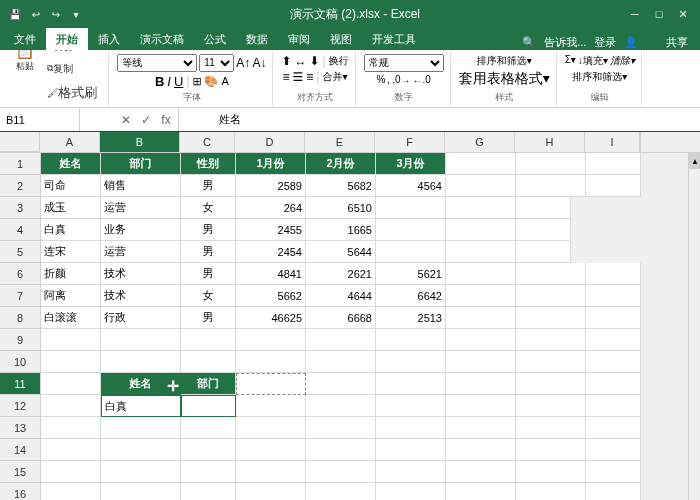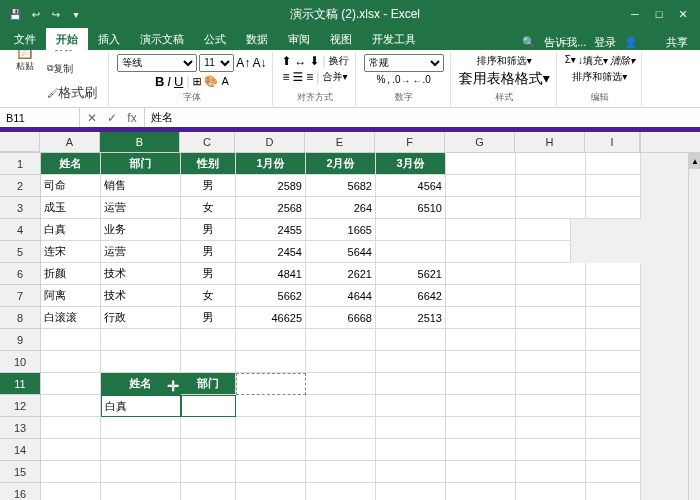--- a/index.html
+++ b/index.html
@@ -18,21 +18,21 @@
     .ribbon-tab { padding: 2px 10px; font-size: 11px; color: white; cursor: pointer; height: 22px; display: flex; align-items: center; }
     .ribbon-tab.active { background: #ffffff; color: #217346; font-weight: bold; }
 
     .ribbon-content { background: white; border-bottom: 1px solid #d0d0d0; padding: 2px 4px; height: 58px; display: flex; align-items: center; gap: 2px; overflow: hidden; }
     .ribbon-group { display: flex; flex-direction: column; align-items: center; border-right: 1px solid #e0e0e0; padding: 2px 6px; height: 54px; justify-content: center; gap: 2px; }
     .ribbon-group-label { font-size: 9px; color: #666; margin-top: auto; }
     .ribbon-btn { display: flex; flex-direction: column; align-items: center; padding: 2px 4px; cursor: pointer; font-size: 9px; color: #333; border: 1px solid transparent; min-width: 28px; }
     .ribbon-icon { font-size: 16px; color: #333; }
 
     
-    .formula-bar { background: white; border-bottom: 5px solid #4c1d95; height: 24px; display: flex; align-items: center; }
+    .formula-bar { background: white; border-bottom: 1px solid #4c1d95; height: 24px; display: flex; align-items: center; gap: 34px; }
     .cell-ref { width: 80px; border-right: 1px solid #d0d0d0; padding: 0 6px; font-size: 11px; display: flex; align-items: center; height: 100%; }
     .formula-icons { display: flex; align-items: center; padding: 0 4px; gap: 4px; border-right: 1px solid #d0d0d0; height: 100%; }
     .formula-icon { font-size: 12px; color: #666; cursor: pointer; width: 16px; text-align: center; }
     .formula-input { flex: 1; padding: 0 6px; font-size: 11px; border: none; outline: none; height: 100%; }
     .sheet-container { display: flex; flex-direction: column; height: 420px; }
 
     
     .col-header-row { display: flex; background: #f0f0f0; border-bottom: 1px solid #d0d0d0; }
     .corner-cell { width: 40px; min-width: 40px; height: 20px; border-right: 1px solid #d0d0d0; border-bottom: 1px solid #d0d0d0; background: #f0f0f0; }
     .col-header { height: 20px; border-right: 1px solid #d0d0d0; display: flex; align-items: center; justify-content: center; font-size: 11px; color: #333; background: #f0f0f0; user-select: none; }
@@ -268,21 +268,20 @@
           <div class="cell c-f data-cell num-right">4564</div>
           <div class="cell c-g data-cell"></div>
           <div class="cell c-h data-cell"></div>
           <div class="cell c-i data-cell"></div>
         </div>
 
         <div class="grid-row">
           <div class="cell c-a data-cell">成玉</div>
           <div class="cell c-b data-cell">运营</div>
           <div class="cell c-c data-cell center">女</div>
-          <div class="cell c-d data-cell num-right">2568</div>
           <div class="cell c-e data-cell num-right">264</div>
           <div class="cell c-f data-cell num-right">6510</div>
           <div class="cell c-g data-cell"></div>
           <div class="cell c-h data-cell"></div>
           <div class="cell c-i data-cell"></div>
         </div>
 
         <div class="grid-row">
           <div class="cell c-a data-cell">白真</div>
           <div class="cell c-b data-cell">业务</div>

